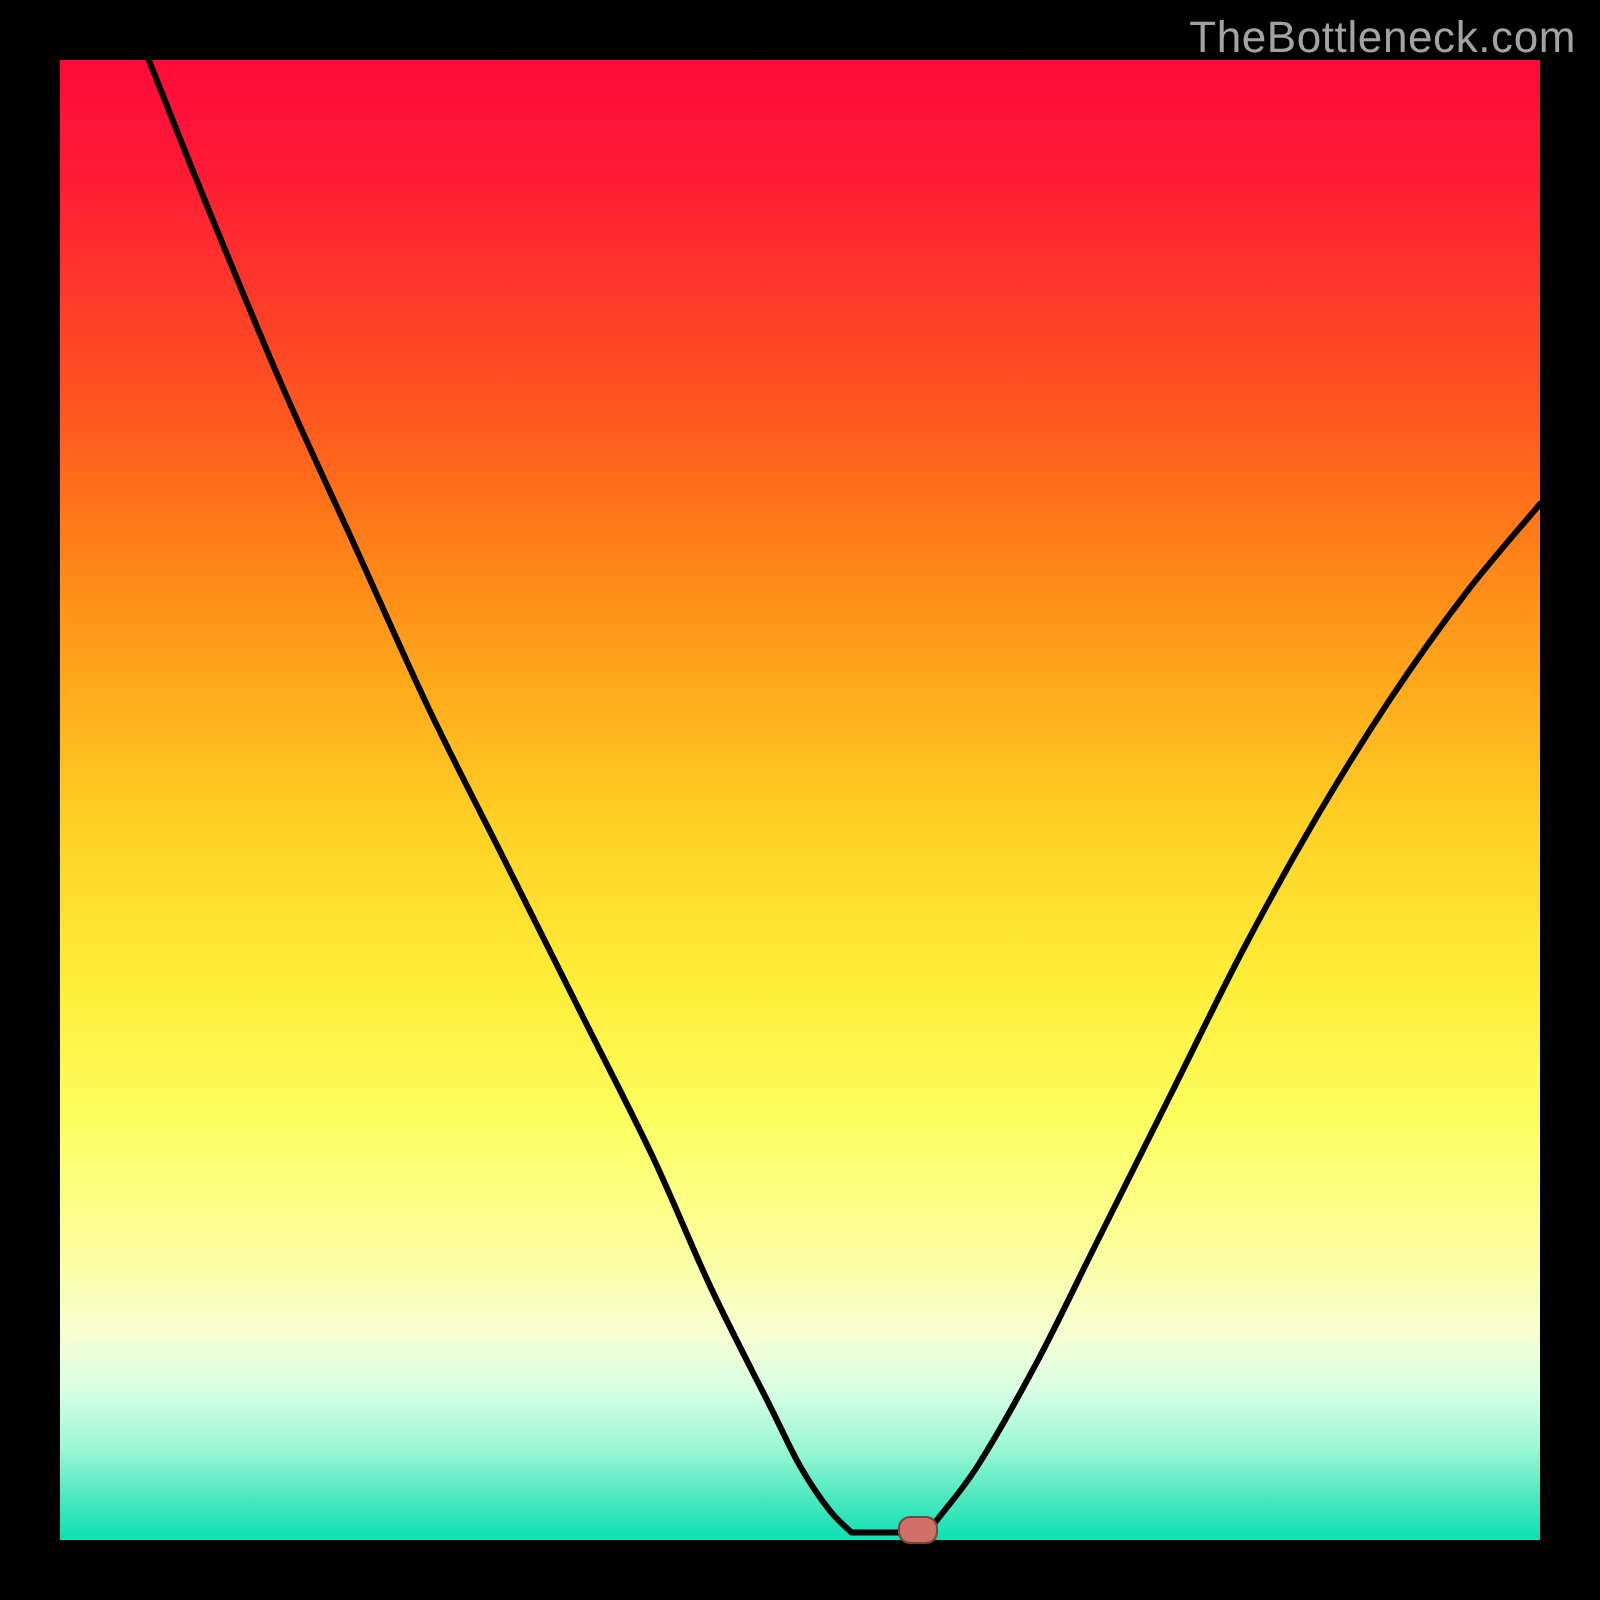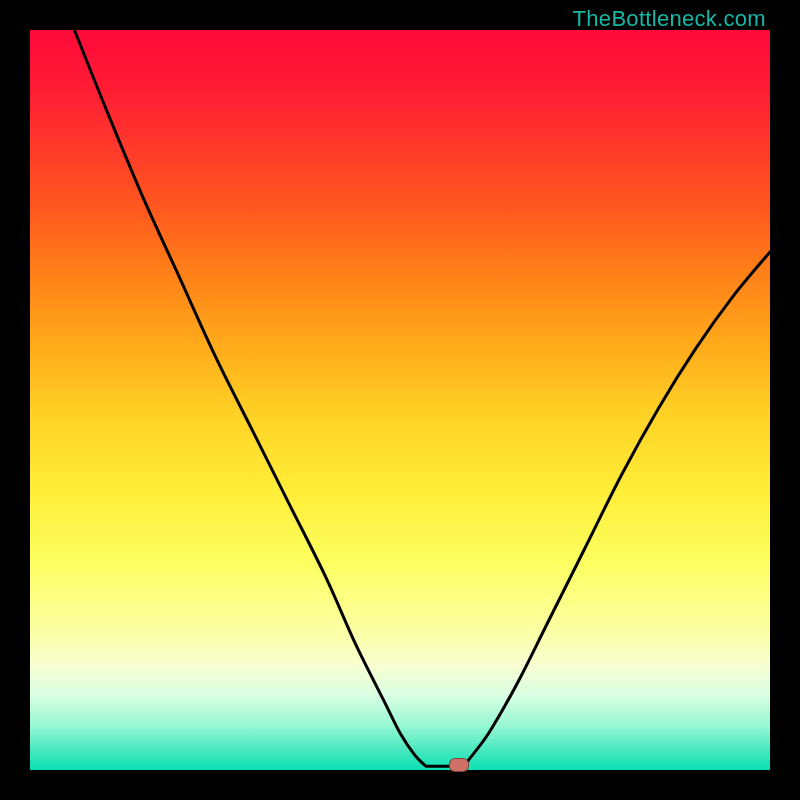--- a/index.html
+++ b/index.html
@@ -39,22 +39,22 @@
       #f7ffd2 86%,
       #d7ffe3 90%,
       #97f7d4 94%,
       #4fe9c0 97%,
       #0be0b4 100%
     );
   }
   .attribution {
     position: absolute;
     top: 6px;
-    right: 34px;
-    color: #14b8a6;
+    right: 12px;
+    color: #a3a3a3;
     font-size: 22px;
     letter-spacing: 0.3px;
     font-weight: 400;
   }
   .curve {
     position: absolute;
     left: 0;
     top: 0;
     width: 740px;
     height: 740px;

